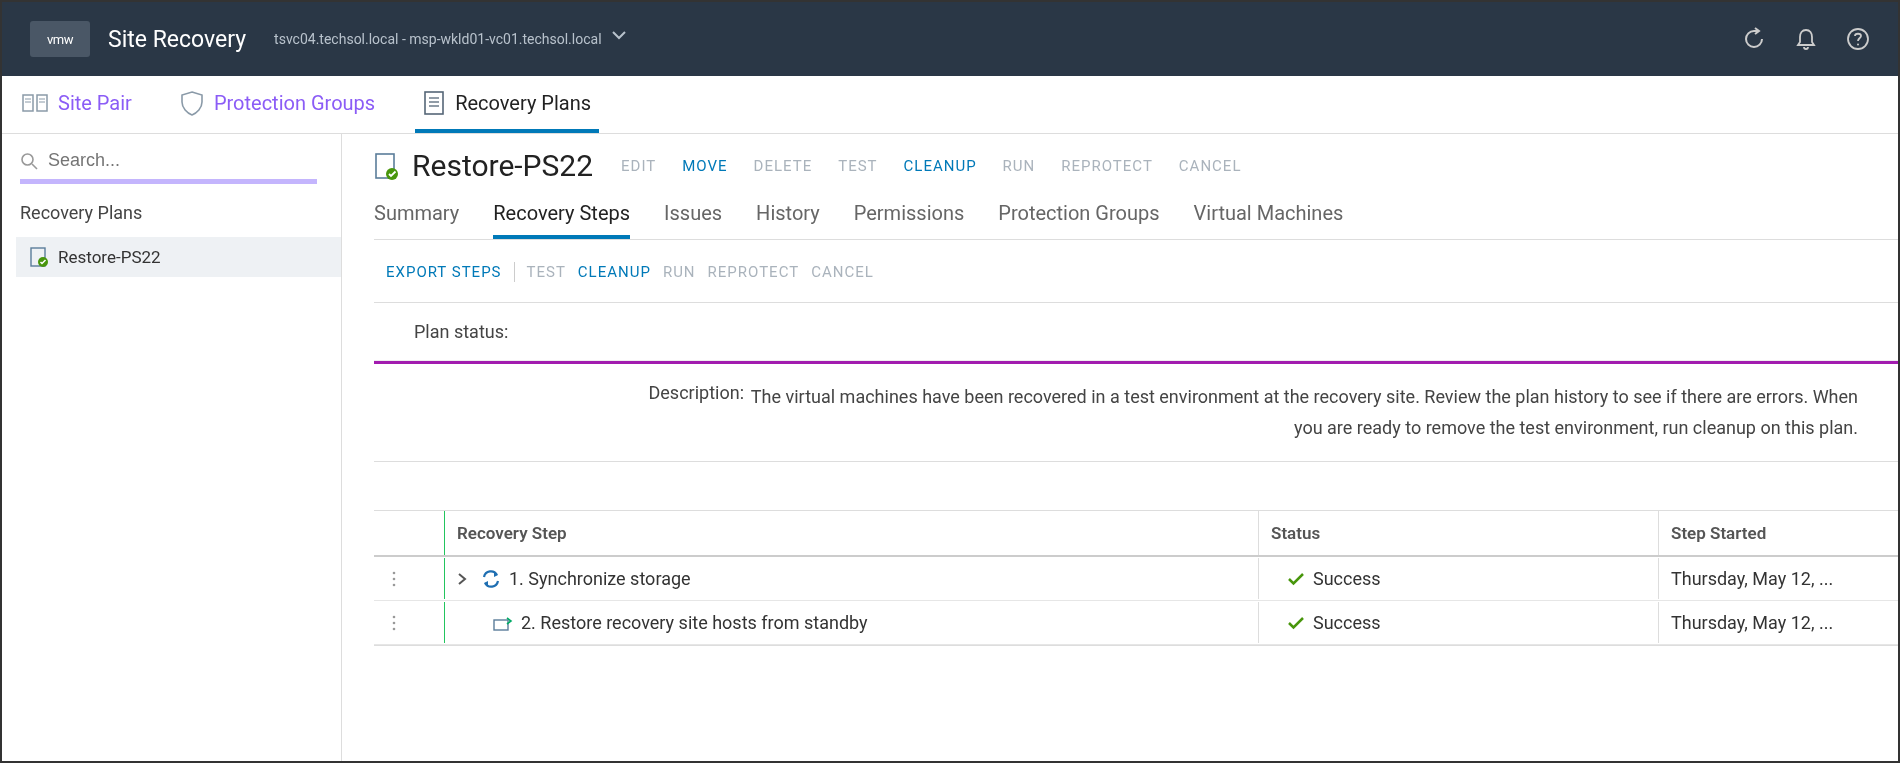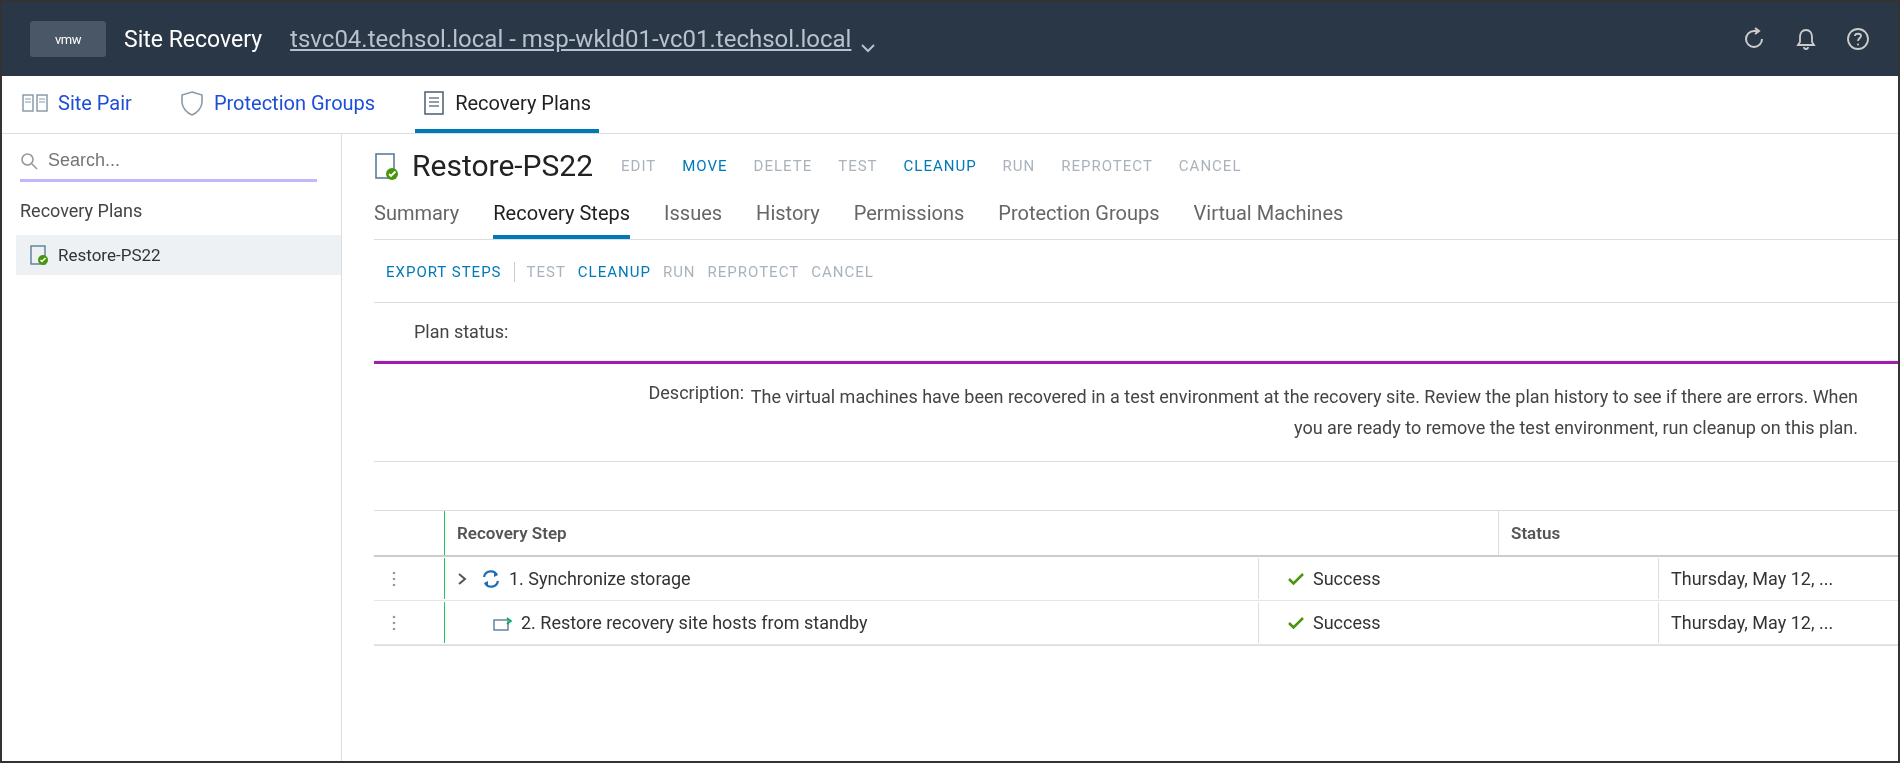--- a/index.html
+++ b/index.html
@@ -1,39 +1,39 @@
 <!DOCTYPE html>
 <html><head>
 <meta charset="utf-8">
 <style>
 * { box-sizing: border-box; margin: 0; padding: 0; }
 body { font-family: -apple-system, BlinkMacSystemFont, "Segoe UI", Roboto, Arial, sans-serif; font-size: 14px; color: #333; background: #fff; width: 1900px; height: 763px; overflow: hidden; border: 2px solid #333; }
 
 
 .topbar { height: 74px; background: #2a3746; display: flex; align-items: center; padding: 0 28px; color: #fff; }
-.topbar-logo { width: 76px; height: 36px; background: #4a5766; border-radius: 3px; display: flex; align-items: center; justify-content: center; font-size: 13px; font-weight: 400; letter-spacing: -0.5px; margin-right: 18px; color: #fff; }
+.topbar-logo { width: 60px; height: 36px; background: #4a5766; border-radius: 3px; display: flex; align-items: center; justify-content: center; font-size: 13px; font-weight: 400; letter-spacing: -0.5px; margin-right: 18px; color: #fff; }
 .topbar-title { font-size: 23px; font-weight: 400; padding-right: 28px; }
-.topbar-context { font-size: 24px; color: #b8c2cc; display: flex; align-items: flex-end; cursor: pointer; text-decoration: underline; }
+.topbar-context { font-size: 14px; color: #b8c2cc; display: flex; align-items: flex-start; cursor: pointer; }
 .topbar-context .chev { margin-left: 10px; }
 .topbar-spacer { flex: 1; }
 .topbar-icons { display: flex; gap: 28px; align-items: center; }
 .topbar-icon { cursor: pointer; color: #ccc; }
 
 
 .navtabs { height: 58px; border-bottom: 1px solid #ddd; display: flex; align-items: center; padding: 0 12px; gap: 32px; }
-.navtab { display: flex; align-items: center; gap: 10px; font-size: 20px; color: #1d4ed8; height: 100%; padding: 0 8px; cursor: pointer; border-bottom: 4px solid transparent; }
+.navtab { display: flex; align-items: center; gap: 10px; font-size: 20px; color: #8b5cf6; height: 100%; padding: 0 8px; cursor: pointer; border-bottom: 4px solid transparent; }
 .navtab.active { color: #222; border-bottom-color: #0079b8; }
 .navtab-icon { display: inline-flex; }
 
 
 .main { display: flex; height: calc(100% - 74px - 58px); }
 
 
 .sidebar { width: 340px; border-right: 1px solid #ddd; padding: 16px 0 0 14px; }
-.search-wrap { display: flex; align-items: center; gap: 10px; border-bottom: 3px solid #c4b5fd; margin: 0 24px 18px 4px; padding-bottom: 8px; }
+.search-wrap { display: flex; align-items: center; gap: 10px; border-bottom: 5px solid #c4b5fd; margin: 0 24px 18px 4px; padding-bottom: 8px; }
 .search-input { border: none; outline: none; font-size: 18px; color: #999; flex: 1; }
 .sidebar-heading { font-size: 18px; color: #444; padding: 0 0 14px 4px; }
 .sidebar-item { display: flex; align-items: center; gap: 10px; padding: 10px 14px; font-size: 17px; color: #333; background: #eef1f4; cursor: pointer; }
 
 
 .content { flex: 1; overflow: hidden; padding: 14px 0 0 32px; }
 .page-header { display: flex; align-items: center; gap: 28px; margin-bottom: 18px; }
 .page-title-wrap { display: flex; align-items: center; gap: 14px; }
 .page-title { font-size: 30px; font-weight: 400; color: #222; }
 .page-actions { display: flex; gap: 26px; }
@@ -225,20 +225,21 @@
           <span>The virtual machines have been recovered in a test environment at the recovery site. Review the plan history to see if there are errors. When you are ready to remove the test environment, run cleanup on this plan.</span>
         </div>
       </div>
     </div>
 
     <div class="steps-table">
       <div class="steps-header">
         <div class="col-drag"></div>
         <div class="col-step">Recovery Step</div>
         <div class="col-status">Status</div>
+        <div class="col-started">Step Started</div>
       </div>
 
       <div class="steps-row">
         <div class="col-drag">
           <svg width="6" height="18" viewBox="0 0 6 18">
               <circle cx="3" cy="3" r="1.3" fill="#999"></circle>
               <circle cx="3" cy="9" r="1.3" fill="#999"></circle>
               <circle cx="3" cy="15" r="1.3" fill="#999"></circle>
             </svg>
         </div>

